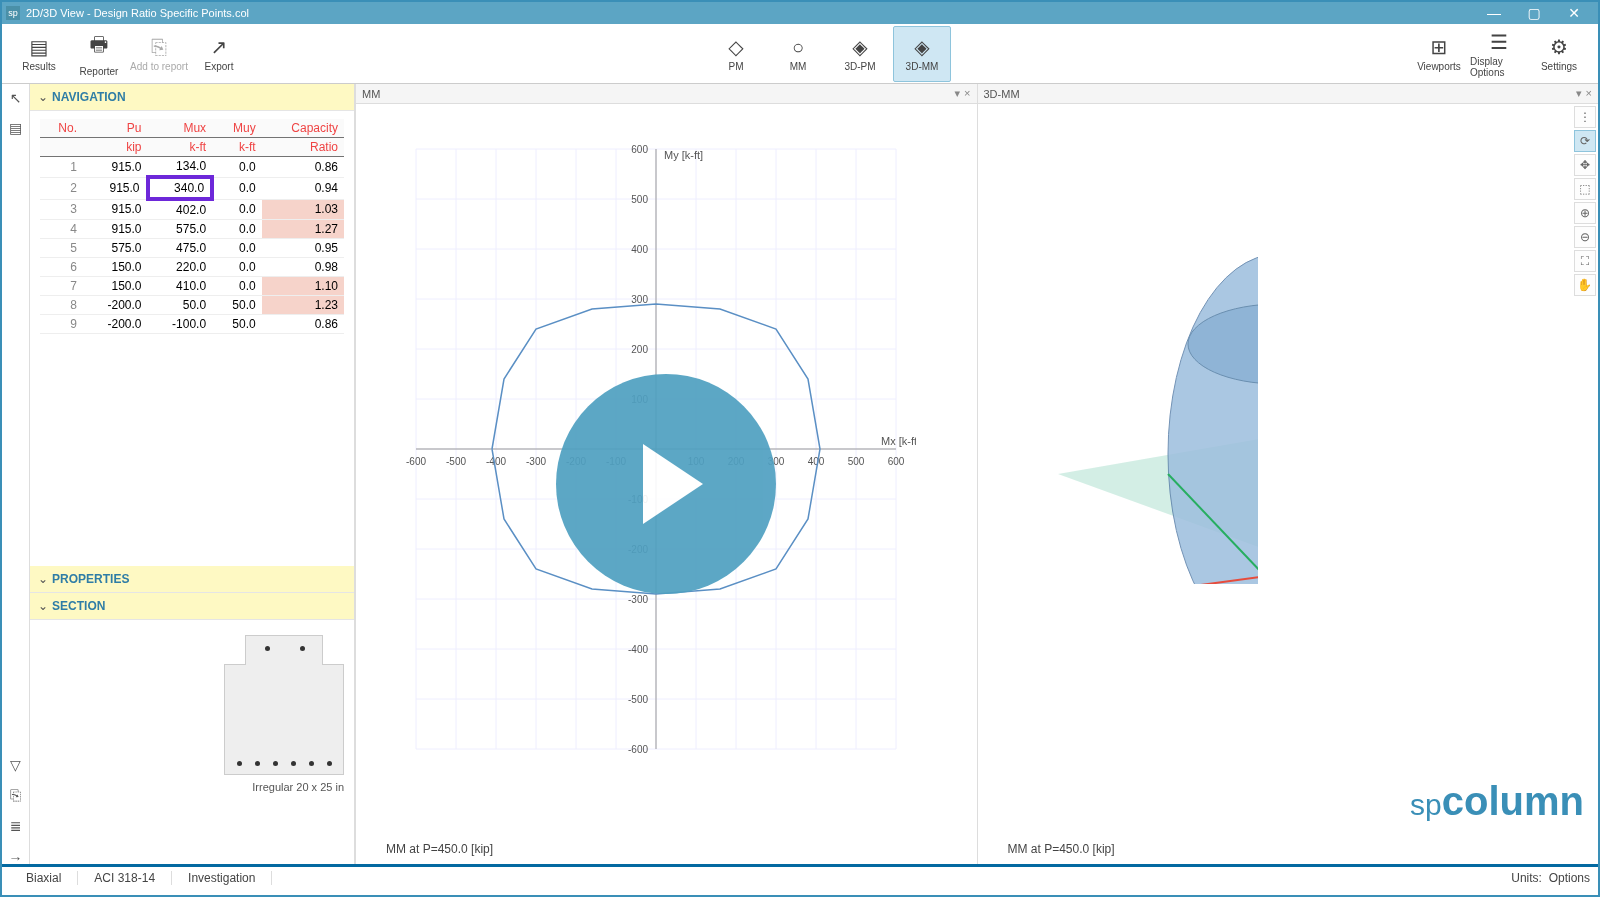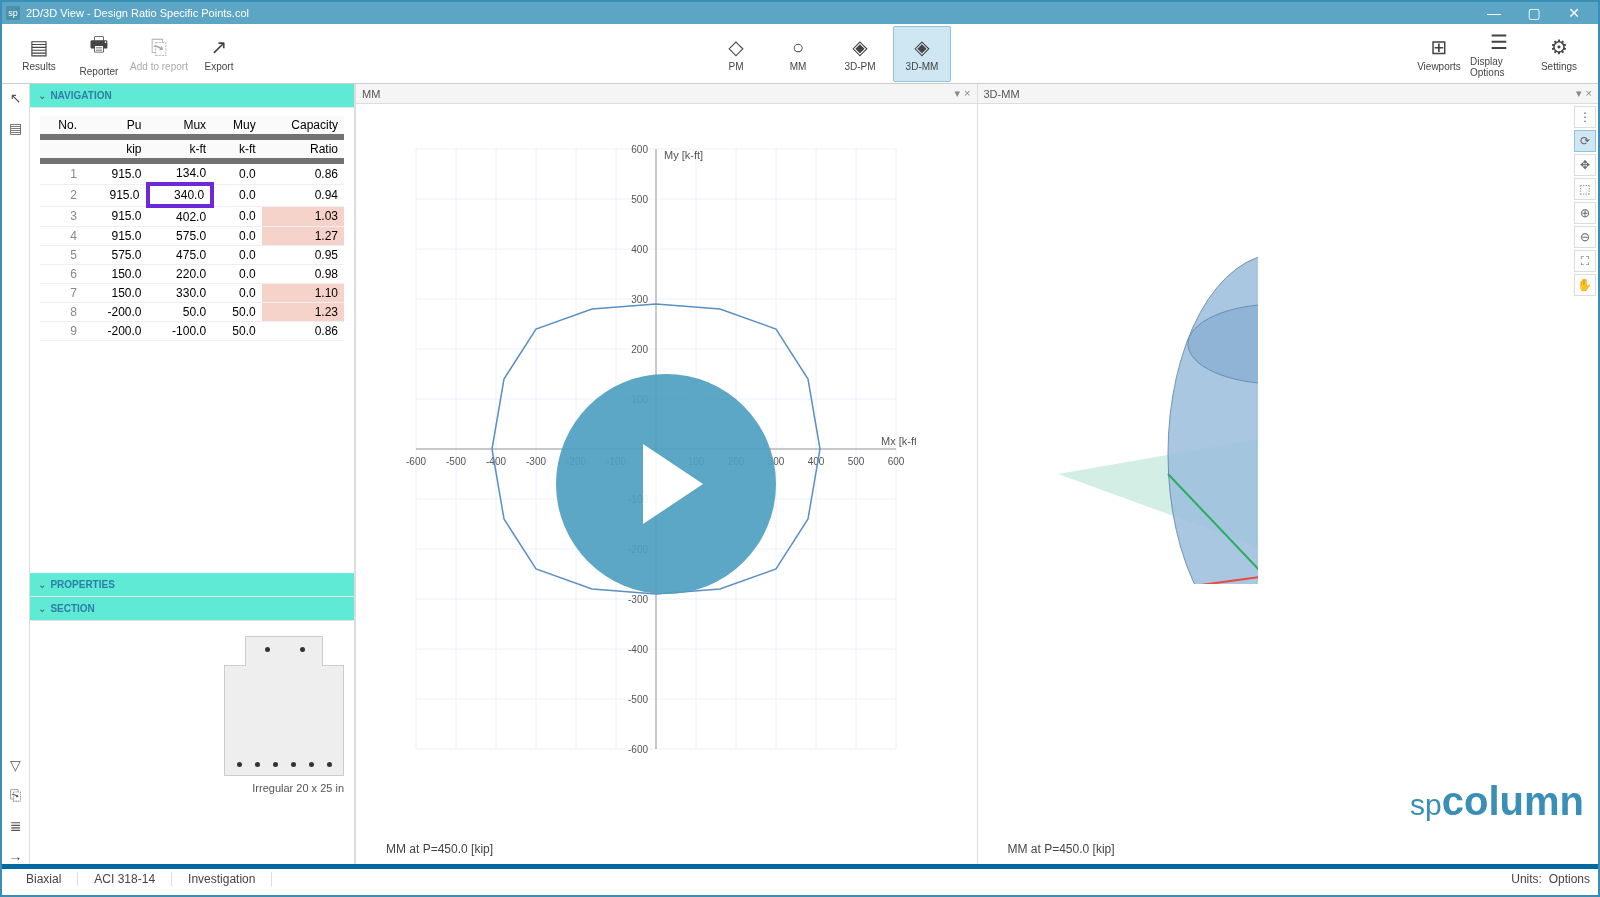--- a/index.html
+++ b/index.html
@@ -13,52 +13,52 @@
 .ribbon .rbtn.disabled { color: #aaa; }
 .ribbon .rbtn .ico { font-size: 20px; margin-bottom: 2px; }
 .ribbon .center { margin-left: auto; margin-right: auto; display: flex; gap: 2px; }
 .ribbon .rbtn.active { background: #cfe7f3; border: 1px solid #8ec4dc; border-radius: 2px; }
 .ribbon .right { display: flex; }
 .main { height: 780px; display: flex; }
 .leftrail { width: 28px; border-right: 1px solid #ddd; display: flex; flex-direction: column; align-items: center; padding-top: 6px; gap: 14px; }
 .leftrail div { font-size: 14px; color: #555; cursor: pointer; }
 .leftrail .spaceflex { flex:1;}
 .sidepanel { width: 325px; border-right: 1px solid #ddd; display: flex; flex-direction: column; font-size: 12px; }
-.sidepanel .hdr { background: #5eead4; padding: 6px 8px; color: #2f7da6; font-weight: bold; border-bottom: 1px solid #e5e5e5; font-size: 10px; }
+.sidepanel .hdr { background: #fef9c3; padding: 6px 8px; color: #2f7da6; font-weight: bold; border-bottom: 1px solid #e5e5e5; font-size: 12px; }
 .sidepanel .hdr .chev { color: #555; margin-right:4px; font-weight:normal;}
 .nav-body { padding: 8px 10px; }
 .nav-row { display: flex; align-items: center; margin-bottom: 8px; }
 .nav-row label { width: 100px; color: #555; font-size: 12px;}
 .nav-row input, .nav-row .sel { width: 100px; height: 22px; border: 1px solid #ccc; padding: 0 4px; font-size: 12px; }
 .nav-row input:disabled { color: #bbb; background:#fff;}
 .nav-row .btns { display:flex; gap:2px; margin-left:6px;}
 .nav-row .btns span { width:14px; height:14px; border:1px solid #ccc; display:flex; align-items:center; justify-content:center; font-size:9px; cursor:pointer; color:#777;}
 .nav-row .unit { margin-left: 6px; color: #555; width:28px;}
 .tbl { width: 100%; border-collapse: collapse; font-size: 12px;}
 .tbl th, .tbl td { padding: 2px 6px; text-align: right; border-bottom: 1px solid #eee; height: 17px;}
-.tbl th { color: #000000; font-weight: normal; background: #fafafa; border-bottom: 6px solid #737373;}
+.tbl th { color: #ef4444; font-weight: normal; background: #fafafa; border-bottom: 1px solid #737373;}
 .tbl td.no { color: #888;}
 .tbl td.sel-cell { border: 4px solid #6d28d9;}
 .tbl tr.warncell td:last-child { background: #f6d3ca; }
 .section-body { flex:1; display:flex; flex-direction:column; align-items:flex-end; padding:10px;}
 .section-shape { width: 120px; height: 140px; background: #eee; border:1px solid #ccc; position:relative; margin-top:5px;}
 .section-shape .notch { position:absolute; top:-1px; left:-1px; width:22px; height:30px; background:#fff; border-right:1px solid #ccc; border-bottom:1px solid #ccc;}
 .section-shape .notch.r { left:auto; right:-1px; border-left:1px solid #ccc; border-right:none;}
 .section-dot { position:absolute; width:5px; height:5px; background:#333; border-radius:50%;}
 .content { flex:1; display:flex; }
 .pane { flex:1; display:flex; flex-direction:column; border-left:1px solid #ddd; position:relative;}
 .pane-hdr { height:20px; background:#f5f5f5; border-bottom:1px solid #ddd; display:flex; align-items:center; padding:0 6px; font-size:11px; color:#555;}
 .pane-hdr .actions { margin-left:auto; display:flex; gap:4px; color:#888; font-size:11px;}
 .pane-body { flex:1; position:relative; background:#fff;}
 .chart-svg { position:absolute; left:40px; top:25px;}
 .chart-caption { position:absolute; bottom:8px; left:30px; font-size:12px; color:#444;}
 .righttoolbar { position:absolute; right:2px; top:2px; width:22px; display:flex; flex-direction:column; gap:2px;}
 .righttoolbar div { width:22px; height:22px; border:1px solid #ddd; display:flex; align-items:center; justify-content:center; font-size:12px; color:#666; cursor:pointer; background:#fdfdfd;}
 .righttoolbar div.sel { background:#cfe7f3; border-color:#8ec4dc;}
-.statusbar { height:24px; border-top:5px solid #0369a1; display:flex; align-items:center; font-size:12px; padding:0 8px;}
+.statusbar { height:24px; border-top:3px solid #0369a1; display:flex; align-items:center; font-size:12px; padding:0 8px;}
 .statusbar .cell { padding:0 16px; border-right:1px solid #ddd; color:#444;}
 .statusbar .right { margin-left:auto; color:#444;}
 .play-overlay { position:absolute; left:50%; top:50%; transform:translate(-50%, -50%); width:220px; height:220px; border-radius:50%; background:#4fa0c1; display:flex; align-items:center; justify-content:center; opacity:0.92; cursor:pointer; z-index:50;}
 .play-overlay::after { content:''; border-left:60px solid #fff; border-top:40px solid transparent; border-bottom:40px solid transparent; margin-left:14px;}
 .logo3d { position:absolute; right:14px; bottom:40px; font-size:40px; font-weight:300; color:#3a8fb7; font-family: Arial;}
 .logo3d b { font-weight:bold;}
 .logo3d .sp { font-size:30px; color:#3a8fb7;}
 .surf3d { position:absolute; left:150px; top:120px; width:260px; height:420px; }
 </style>
 </head>
@@ -195,21 +195,21 @@
             <tr>
               <td class="no">6</td>
               <td>150.0</td>
               <td>220.0</td>
               <td>0.0</td>
               <td>0.98</td>
             </tr>
             <tr class="warncell">
               <td class="no">7</td>
               <td>150.0</td>
-              <td>330.0</td>
+              <td>410.0</td>
               <td>0.0</td>
               <td>1.10</td>
             </tr>
             <tr class="warncell">
               <td class="no">8</td>
               <td>-200.0</td>
               <td>50.0</td>
               <td>50.0</td>
               <td>1.23</td>
             </tr>

